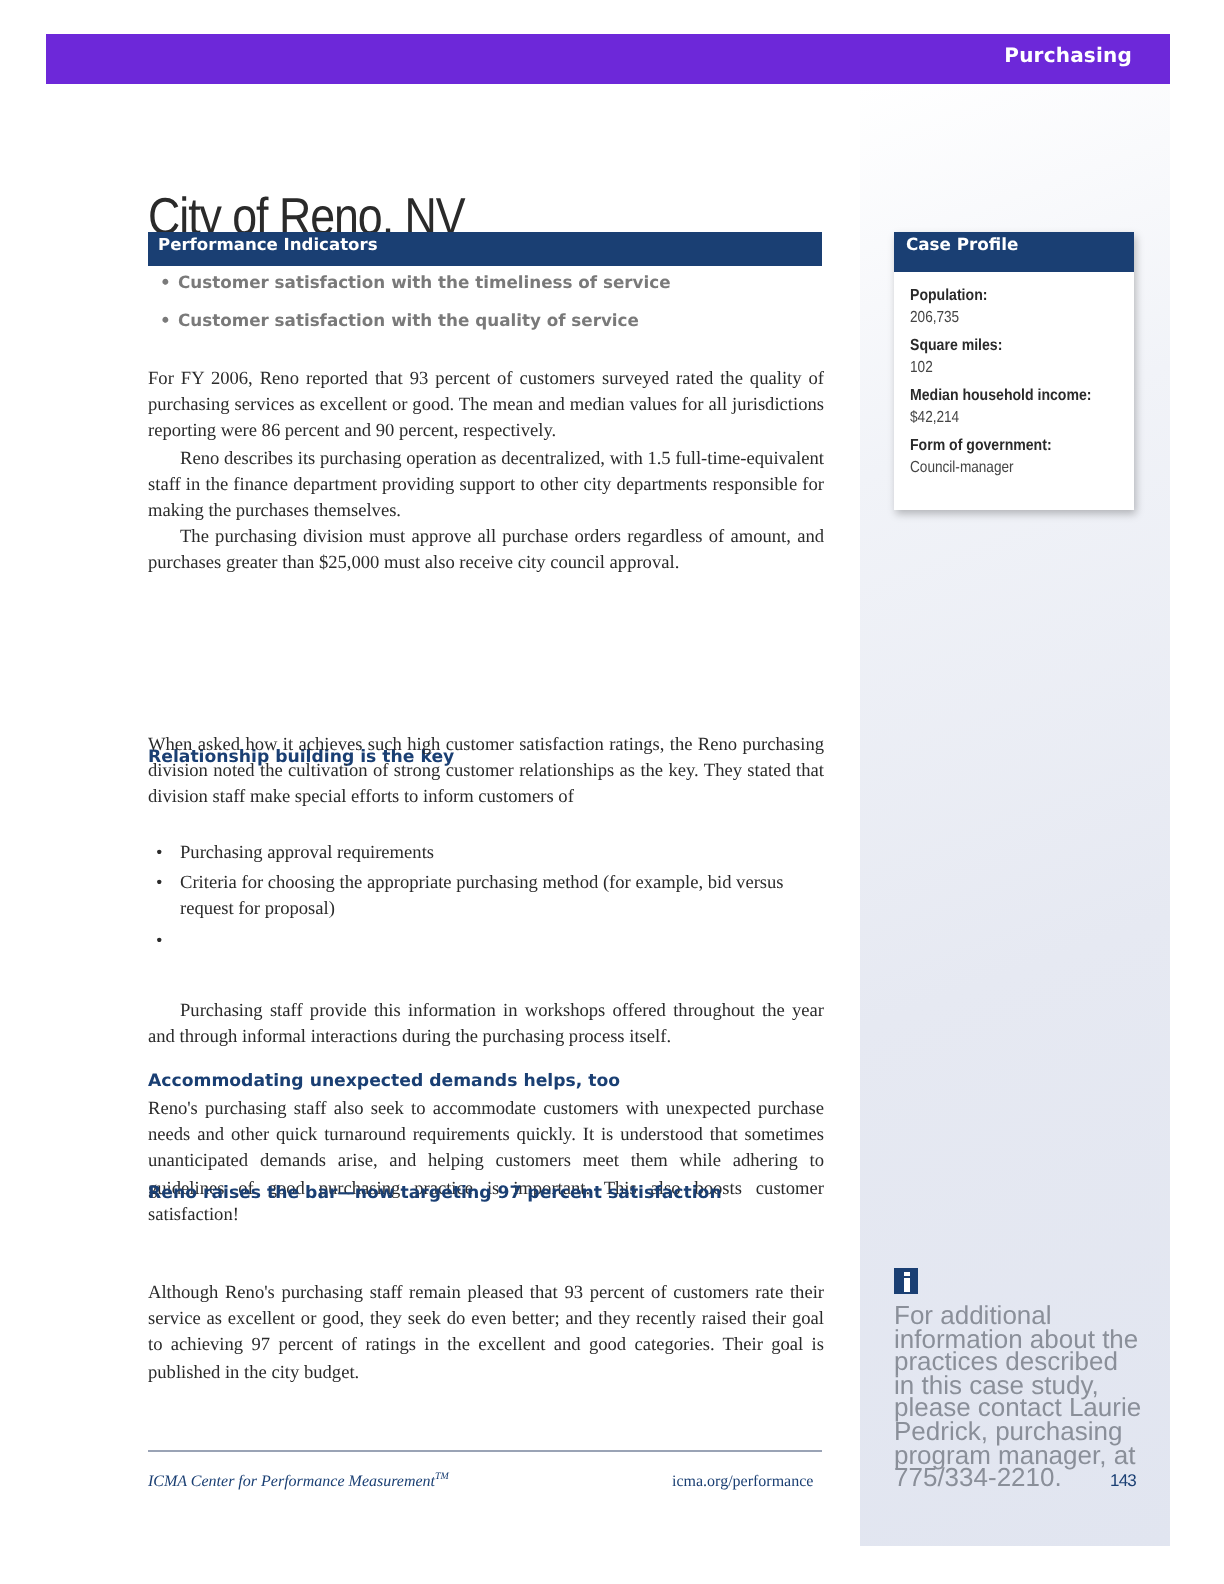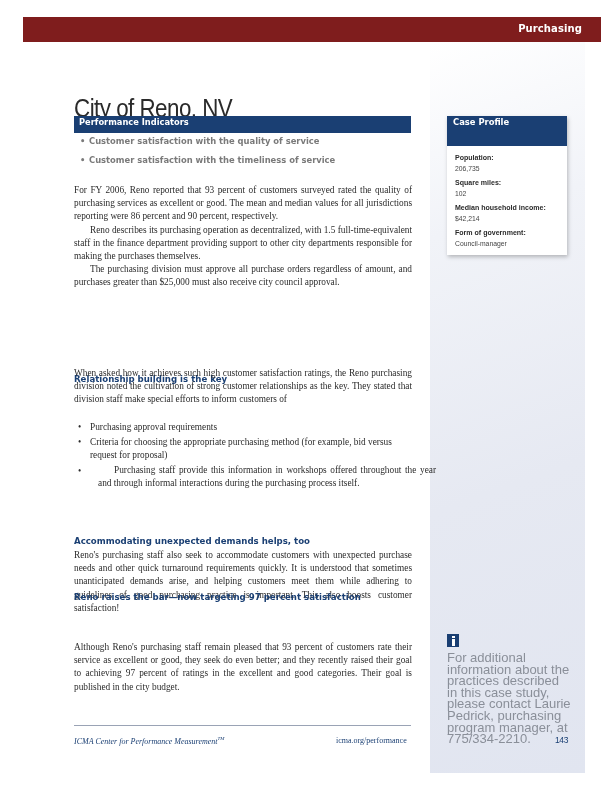--- a/index.html
+++ b/index.html
@@ -1,18 +1,18 @@
 <!DOCTYPE html>
 <html><head>
   <meta charset="utf-8">
   <style>
     html, body { margin: 0; padding: 0; background: #ffffff; }
     body { width: 612px; height: 792px; position: relative; overflow: hidden; font-family: "Liberation Serif", serif; color: #2a2a2a; }
 
-    .top-bar { position: absolute; left: 23px; top: 17px; width: 562px; height: 25px; background: #7f1d1d; padding-left: 16px; }
+    .top-bar { position: absolute; left: 23px; top: 17px; width: 562px; height: 25px; background: #6d28d9; }
     .top-bar .section { position: absolute; right: 19px; top: 6px; color: #ffffff; font-family: "DejaVu Sans", sans-serif; font-weight: bold; font-size: 10px; letter-spacing: 0.1px; }
 
     .sidebar-bg { position: absolute; left: 430px; top: 42px; width: 155px; height: 731px;
       background: linear-gradient(160deg, #ffffff 0%, #f1f3f8 25%, #e6e9f2 60%, #e1e5f0 100%); }
 
     .page-title { position: absolute; left: 74px; top: 76px; font-family: "Liberation Sans", sans-serif; font-size: 26px; font-weight: normal; color: #2a2a2a; letter-spacing: -0.6px; transform: scaleX(0.86); transform-origin: left top; white-space: nowrap; }
 
     .pi-header { position: absolute; left: 74px; top: 116px; width: 337px; height: 17px; background: #1a3f73; color: #fff; font-family: "DejaVu Sans", sans-serif; font-weight: bold; font-size: 8.3px; line-height: 13px; padding-left: 5px; box-sizing: border-box; }
     .pi-list { position: absolute; left: 80px; top: 134px; margin: 0; padding: 0; list-style: none; font-family: "DejaVu Sans", sans-serif; font-size: 8.4px; color: #7a7a7a; font-weight: bold; }
     .pi-list li { height: 19px; line-height: 14px; white-space: nowrap; }
@@ -22,21 +22,21 @@
     .body-text p { margin: 0; }
     .body-text p.indent { text-indent: 16px; }
 
     .subhead { position: absolute; left: 74px; font-family: "DejaVu Sans", sans-serif; font-size: 8.6px; font-weight: bold; color: #1a3f73; white-space: nowrap; }
 
     .bullets { position: absolute; left: 78px; width: 330px; margin: 0; padding: 0; list-style: none; font-size: 9.3px; line-height: 13.2px; color: #2b2b2b; }
     .bullets li { position: relative; padding-left: 12px; margin-bottom: 2px; }
     .bullets li .dot { position: absolute; left: 0; top: 0; }
 
     .case-profile { position: absolute; left: 447px; top: 116px; width: 120px; height: 139px; background: #ffffff; box-shadow: 1px 2px 4px rgba(0,0,0,0.25); }
-    .case-profile .cp-header { height: 30px; background: #1a3f73; color: #fff; font-family: "DejaVu Sans", sans-serif; font-weight: bold; font-size: 8.4px; line-height: 13px; padding-left: 6px; }
+    .case-profile .cp-header { height: 20px; background: #1a3f73; color: #fff; font-family: "DejaVu Sans", sans-serif; font-weight: bold; font-size: 8.4px; line-height: 13px; padding-left: 6px; }
     .case-profile .cp-body { padding: 6px 0 0 8px; font-family: "Liberation Sans", sans-serif; }
     .cp-label { font-weight: bold; font-size: 8px; color: #2a2a2a; line-height: 11px; transform: scaleX(0.88); transform-origin: left; white-space: nowrap; }
     .cp-value { font-size: 8px; color: #444; line-height: 11px; margin-bottom: 3px; transform: scaleX(0.85); transform-origin: left; white-space: nowrap; }
 
     .info-icon { position: absolute; left: 447px; top: 634px; width: 12px; height: 13px; background: #1a3f73; }
     .info-icon .i-dot { position: absolute; left: 5px; top: 2px; width: 3px; height: 2px; background: #fff; }
     .info-icon .i-stem { position: absolute; left: 5px; top: 5px; width: 3px; height: 7px; background: #fff; }
 
     .info-text { position: absolute; left: 447px; top: 652px; width: 125px; font-family: "Liberation Sans", sans-serif; font-size: 13px; line-height: 11.6px; color: #8a8f99; }
 
@@ -52,40 +52,40 @@
 <div class="sidebar-bg"></div>
 
 <div class="top-bar">
   <span class="section">Purchasing</span>
 </div>
 
 <h1 class="page-title">City of Reno, NV</h1>
 
 <div class="pi-header">Performance Indicators</div>
 <ul class="pi-list">
+  <li><span class="bullet">•</span><span>Customer satisfaction with the timeliness of service</span></li>
   <li><span class="bullet">•</span><span>Customer satisfaction with the quality of service</span></li>
-  <li><span class="bullet">•</span><span>Customer satisfaction with the timeliness of service</span></li>
 </ul>
 
 <div class="body-text" style="top:184px;">
   <p>For FY 2006, Reno reported that 93 percent of customers surveyed rated the quality of purchasing services as excellent or good. The mean and median values for all jurisdictions reporting were 86 percent and 90 percent, respectively.</p>
   <p class="indent">Reno describes its purchasing operation as decentralized, with 1.5 full-time-equivalent staff in the finance department providing support to other city departments responsible for making the purchases themselves.</p>
   <p class="indent">The purchasing division must approve all purchase orders regardless of amount, and purchases greater than $25,000 must also receive city council approval.</p>
 </div>
 
 <div class="subhead" style="top:374px;">Relationship building is the key</div>
 <div class="body-text" style="top:367px;">
   <p>When asked how it achieves such high customer satisfaction ratings, the Reno purchasing division noted the cultivation of strong customer relationships as the key. They stated that division staff make special efforts to inform customers of</p>
 </div>
 <ul class="bullets" style="top:421px;">
   <li><span class="dot">•</span><span>Purchasing approval requirements</span></li>
   <li><span class="dot">•</span><span>Criteria for choosing the appropriate purchasing method (for example, bid versus request for proposal)</span></li>
   <li><span class="dot">•</span></li>
 </ul>
-<div class="body-text" style="top:464px;margin-left:24px;">
+<div class="body-text" style="top:500px;">
   <p class="indent">Purchasing staff provide this information in workshops offered throughout the year and through informal interactions during the purchasing process itself.</p>
 </div>
 
 <div class="subhead" style="top:536px;">Accommodating unexpected demands helps, too</div>
 <div class="body-text" style="top:549px;">
   <p>Reno's purchasing staff also seek to accommodate customers with unexpected purchase needs and other quick turnaround requirements quickly. It is understood that sometimes unanticipated demands arise, and helping customers meet them while adhering to guidelines of good purchasing practice is important. This also boosts customer satisfaction!</p>
 </div>
 
 <div class="subhead" style="top:592px;">Reno raises the bar—now targeting 97 percent satisfaction</div>
 <div class="body-text" style="top:641px;">

